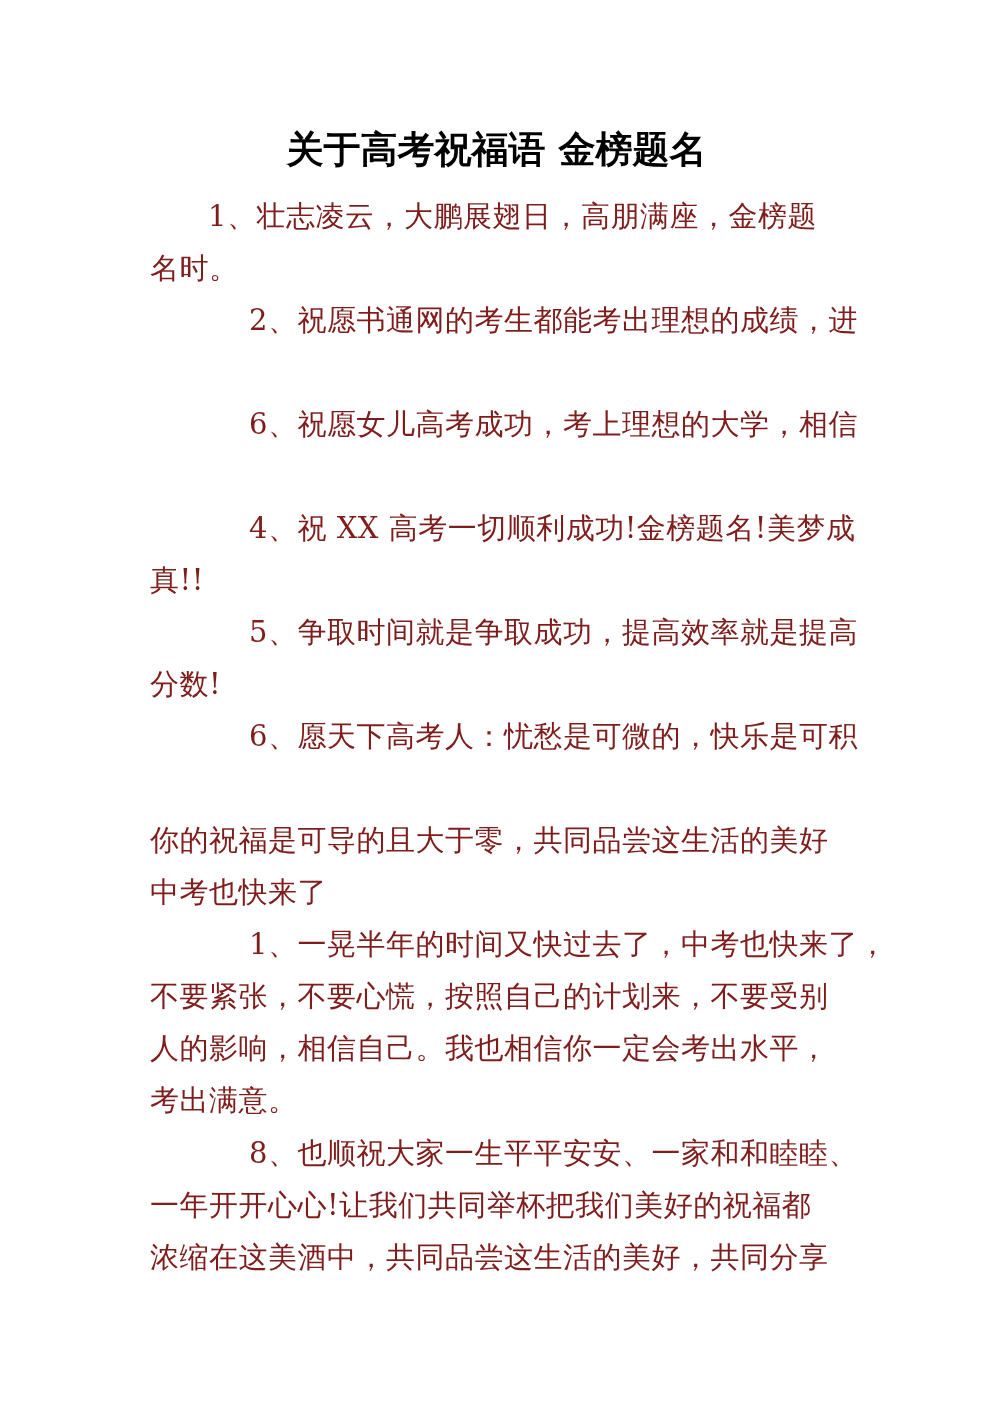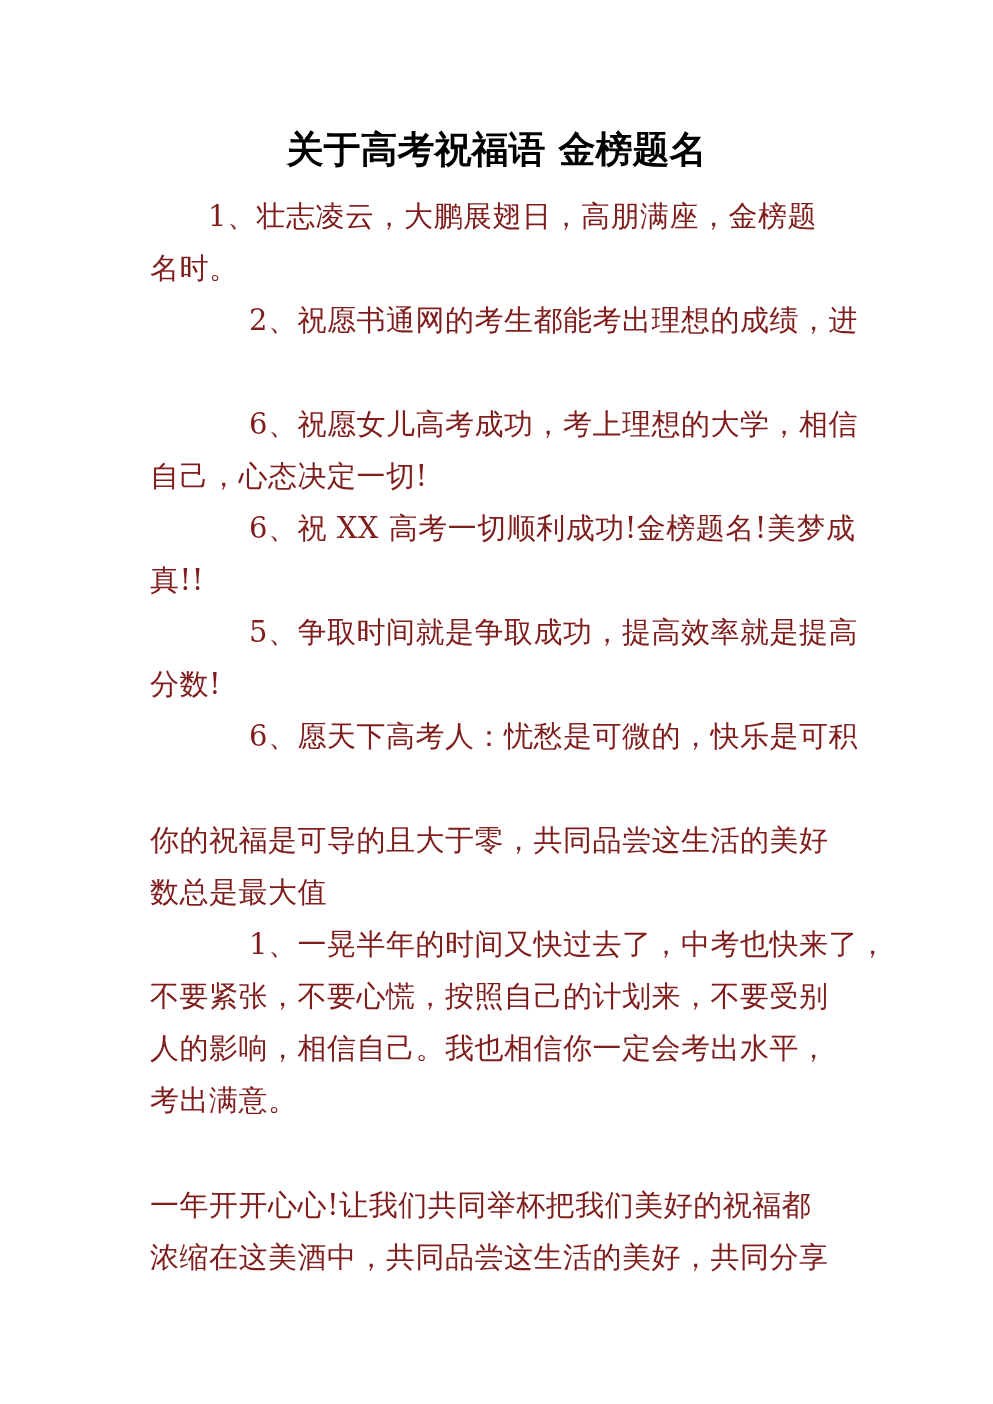--- a/index.html
+++ b/index.html
@@ -23,32 +23,32 @@
 
 <div class="page">
   <div class="title">关于高考祝福语 金榜题名</div>
 
   <div class="line indent1" style="top:196px">1、壮志凌云，大鹏展翅日，高朋满座，金榜题</div>
   <div class="line" style="top:248px">名时。</div>
 
   <div class="line indent" style="top:300px">2、祝愿书通网的考生都能考出理想的成绩，进</div>
 
   <div class="line indent" style="top:404px">6、祝愿女儿高考成功，考上理想的大学，相信</div>
-  <div class="line" style="top:456px">自己，心态决定一切!</div>
 
-  <div class="line indent" style="top:508px">6、祝 XX 高考一切顺利成功!金榜题名!美梦成</div>
+  <div class="line indent" style="top:508px">4、祝 XX 高考一切顺利成功!金榜题名!美梦成</div>
   <div class="line" style="top:560px">真!!</div>
 
   <div class="line indent" style="top:612px">5、争取时间就是争取成功，提高效率就是提高</div>
   <div class="line" style="top:664px">分数!</div>
 
   <div class="line indent" style="top:716px">6、愿天下高考人：忧愁是可微的，快乐是可积</div>
   <div class="line" style="top:820px">你的祝福是可导的且大于零，共同品尝这生活的美好</div>
-  <div class="line" style="top:872px">数总是最大值</div>
+  <div class="line" style="top:872px">中考也快来了</div>
 
   <div class="line indent" style="top:924px">1、一晃半年的时间又快过去了，中考也快来了，</div>
   <div class="line" style="top:976px">不要紧张，不要心慌，按照自己的计划来，不要受别</div>
   <div class="line" style="top:1028px">人的影响，相信自己。我也相信你一定会考出水平，</div>
   <div class="line" style="top:1080px">考出满意。</div>
 
+  <div class="line indent" style="top:1133px">8、也顺祝大家一生平平安安、一家和和睦睦、</div>
   <div class="line" style="top:1185px">一年开开心心!让我们共同举杯把我们美好的祝福都</div>
   <div class="line" style="top:1237px">浓缩在这美酒中，共同品尝这生活的美好，共同分享</div>
 </div>
 
 </body></html>

